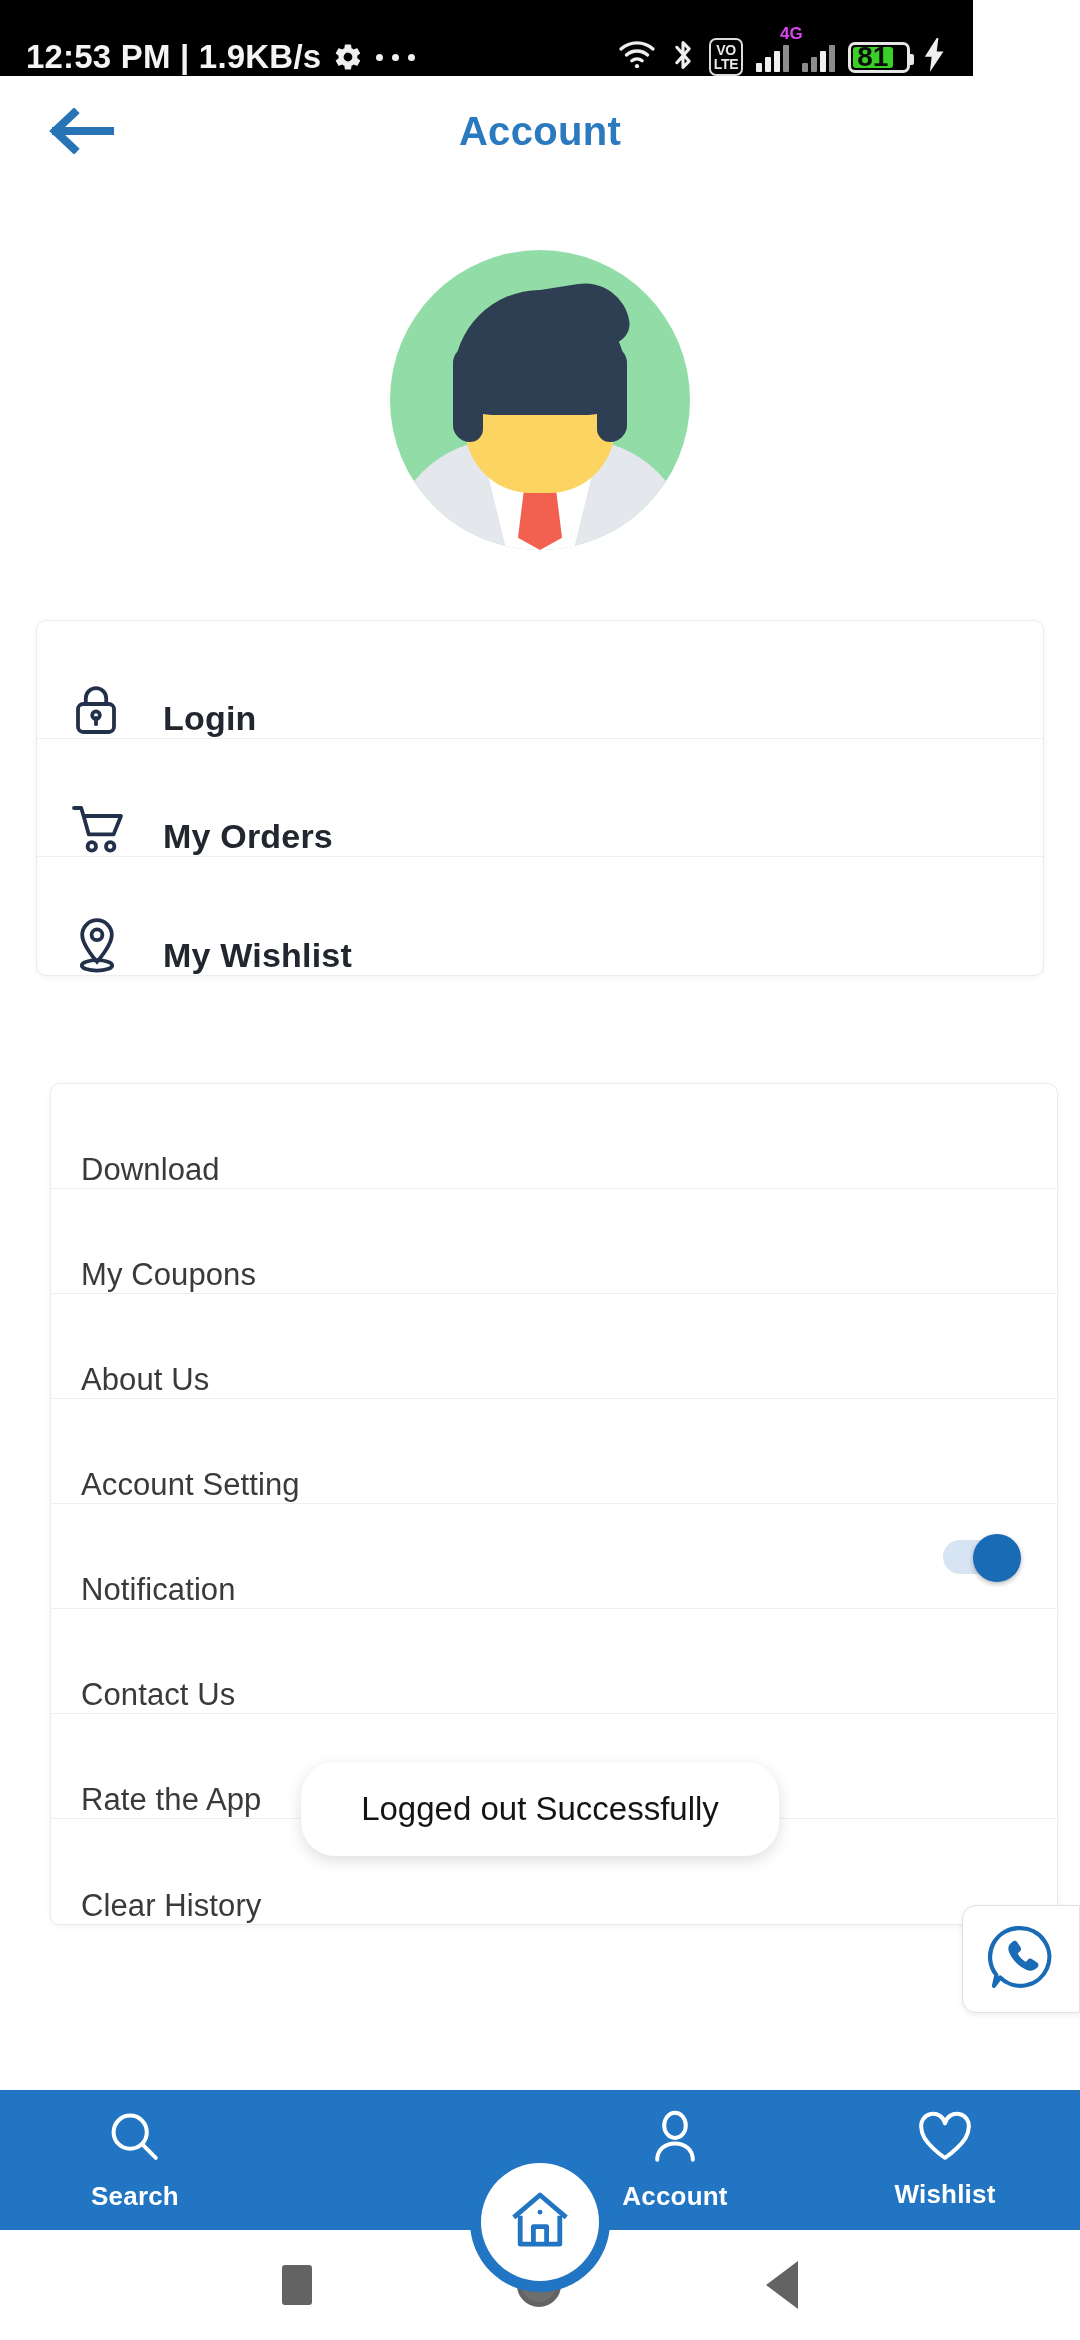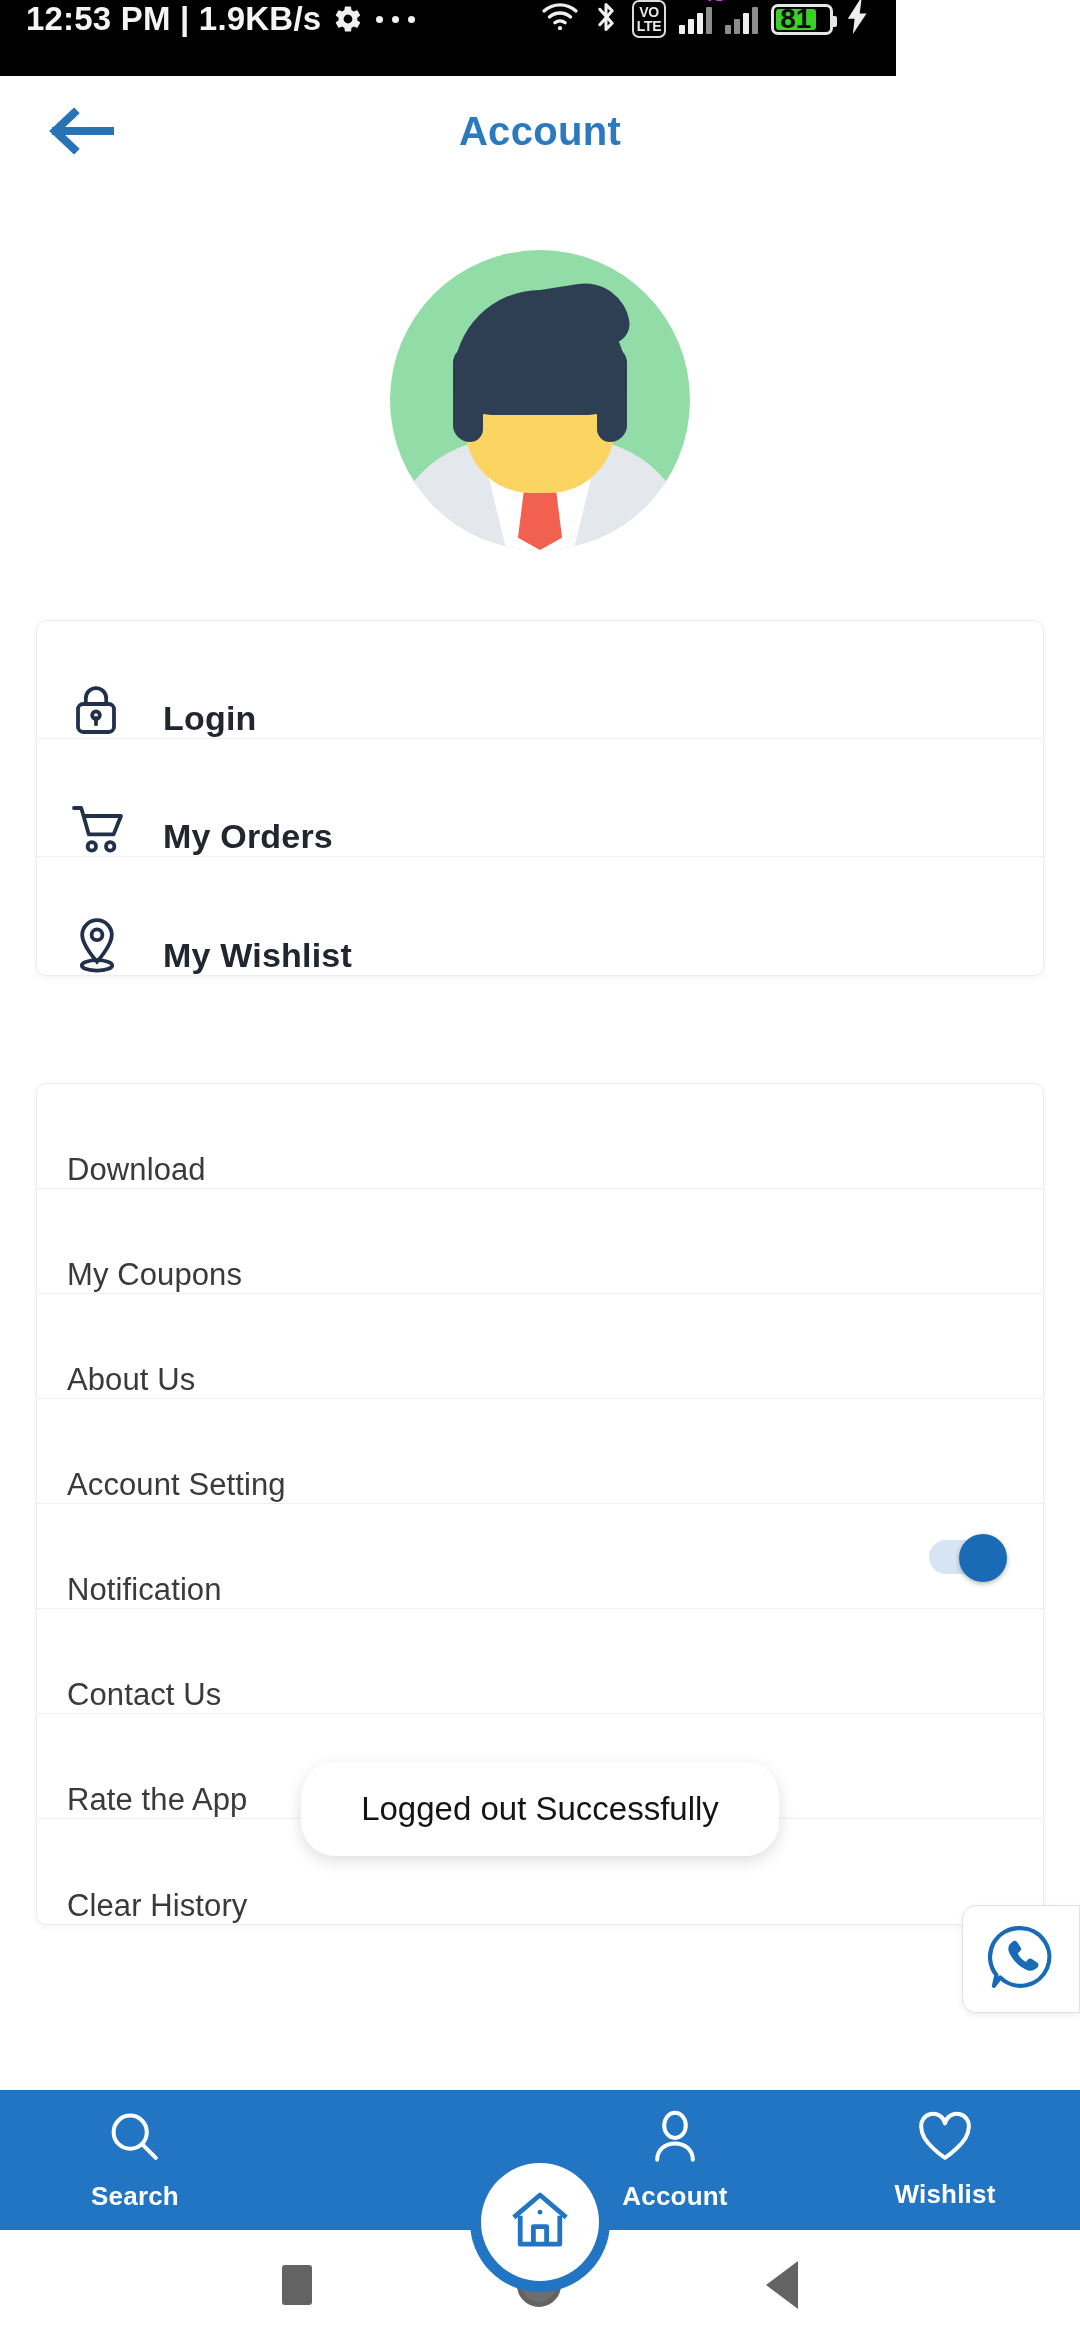--- a/index.html
+++ b/index.html
@@ -11,23 +11,23 @@
   }
   .phone {
     position: relative;
     width: 1080px; height: 2340px;
     background: #ffffff;
   }
 
   
   .statusbar {
     position: absolute; top: 0; left: 0;
-    width: 896px; height: 76px;
+    width: 973px; height: 76px;
     background: #000000;
-    display: flex; align-items: flex-start;
+    display: flex; align-items: flex-end;
     padding: 0 26px;
     color: #f2f2f2;
   }
   .sb-left { display: flex; align-items: center; gap: 0px; }
   .sb-clock {
     font-size: 33px; font-weight: 700; letter-spacing: .2px;
     color: #f4f4f4; white-space: nowrap;
   }
   .sb-gear { margin-left: 12px; display: inline-flex; }
   .sb-dots { margin-left: 13px; display: flex; gap: 9px; align-items: center; }
@@ -144,21 +144,21 @@
 
   
   .card {
     position: absolute; left: 36px; width: 1008px;
     background: #ffffff;
     border: 1.5px solid #ececec; border-radius: 10px;
     box-shadow: 0 2px 6px rgba(0,0,0,0.05);
     overflow: hidden;
   }
   #card-primary { top: 620px; }
-  #card-secondary { top: 1083px; }
+  #card-secondary { top: 1083px; margin-left: 14px; }
 
   .row {
     display: flex; align-items: flex-end;
     border-bottom: 1.5px solid #efefef;
     position: relative;
   }
   .row:last-child { border-bottom: none; }
 
   .row-icon-item { height: 118px; padding-left: 34px; }
   .row-icon {

